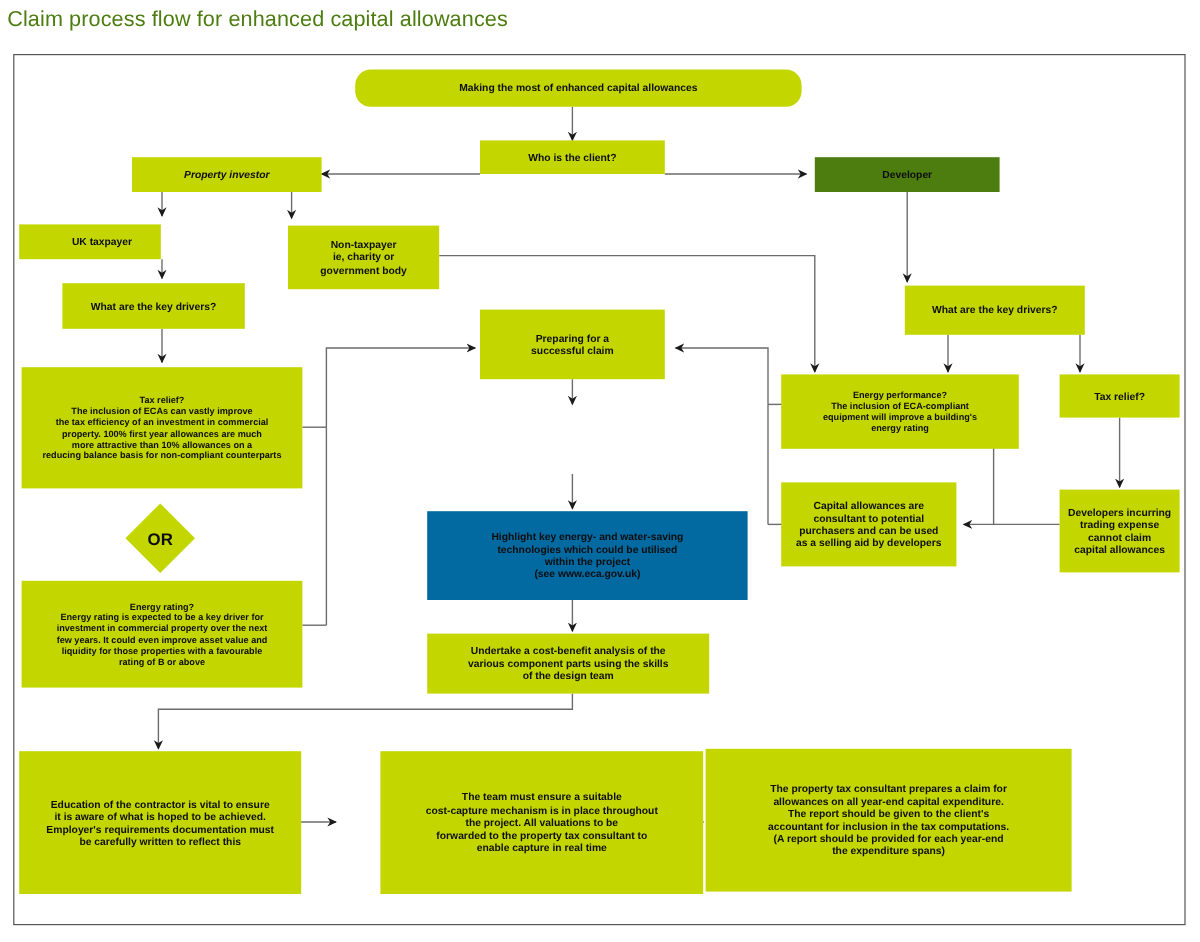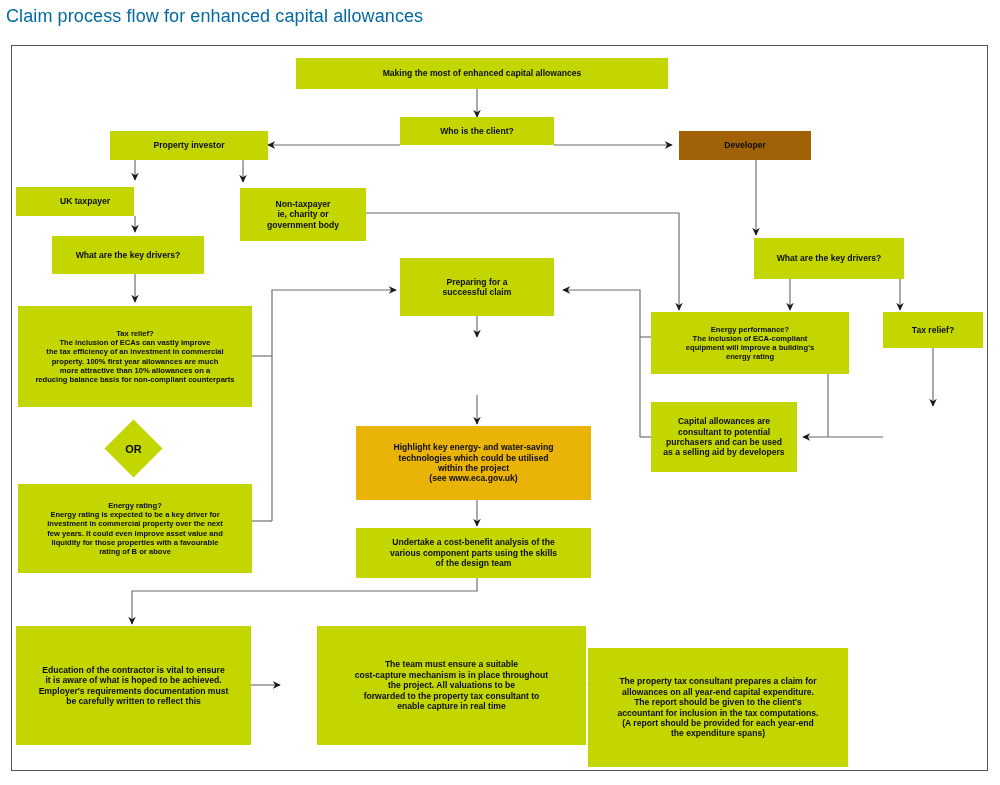--- a/index.html
+++ b/index.html
@@ -9,21 +9,21 @@
     color:#111;
     position:relative;
     overflow:hidden;
   }
   #page-title{
     position:absolute;
     left:6px; top:6px;
     font-size:18px;
     font-weight:400;
     letter-spacing:0.1px;
-    color:#0369a1;
+    color:#4d7c0f;
     white-space:nowrap;
   }
   #frame{
     position:absolute;
     left:11px; top:45px;
     width:977px; height:726px;
     border:1.3px solid #555;
     background:#fff;
     box-sizing:border-box;
   }
@@ -53,21 +53,21 @@
   .f7{font-size:7.6px;}
   .diamond{
     position:absolute;
     background:#c3d600;
     transform:rotate(45deg);
     display:block;
   }
   .diamond-label{
     position:absolute;
     display:flex;align-items:center;justify-content:center;
-    font-weight:bold;font-size:11px;color:#0d0d0d;
+    font-weight:bold;font-size:14px;color:#0d0d0d;
   }
 </style>
 </head>
 <body>
 
 <div id="canvas">
 
   <div id="page-title">Claim process flow for enhanced capital allowances</div>
 
   <div id="frame"></div>
@@ -125,27 +125,27 @@
       <path d="M477,500 L477,526" marker-end="url(#ah)"></path>
 
       <path d="M477,578 L477,591 L132,591 L132,624" marker-end="url(#ah)"></path>
 
       <path d="M250,685 L280,685" marker-end="url(#ah)"></path>
 
       <path d="M554,685 L586,685" marker-end="url(#ah)"></path>
     </g>
   </svg>
 
-  <div class="node f9" style="left: 296px; top: 58px; width: 372px; height: 31px; background: rgb(195, 214, 0);">Making the most of enhanced capital allowances</div>
+  <div class="node f9" style="left: 296px; top: 58px; width: 372px; height: 31px; background: rgb(195, 214, 0); border-radius: 13px;">Making the most of enhanced capital allowances</div>
 
   <div class="node f9" style="left: 400px; top: 117px; width: 154px; height: 28px; background: rgb(195, 214, 0); text-align: right;">Who is the client?</div>
 
-  <div class="node f9" style="left: 110px; top: 131px; width: 158px; height: 29px; background: rgb(195, 214, 0);">Property investor</div>
-
-  <div class="node f9" style="left: 679px; top: 131px; width: 132px; height: 29px; background: #a16207; text-align: right;">Developer</div>
+  <div class="node f9" style="left: 110px; top: 131px; width: 158px; height: 29px; background: rgb(195, 214, 0); font-style: italic;">Property investor</div>
+
+  <div class="node f9" style="left: 679px; top: 131px; width: 154px; height: 29px; background: #4d7c0f; text-align: right;">Developer</div>
 
   <div class="node f9" style="left: 16px; top: 187px; width: 118px; height: 29px; background: rgb(195, 214, 0); padding-left: 25px;">UK taxpayer</div>
 
   <div class="node f9" style="left: 240px; top: 188px; width: 126px; height: 53px; background: rgb(195, 214, 0);">Non-taxpayer
 ie, charity or
 government body</div>
 
   <div class="node f9" style="left: 52px; top: 236px; width: 152px; height: 38px; background: rgb(195, 214, 0);">What are the key drivers?</div>
 
   <div class="node f9" style="left: 754px; top: 238px; width: 150px; height: 41px; background: rgb(195, 214, 0);">What are the key drivers?</div>
@@ -164,53 +164,57 @@
 Energy rating is expected to be a key driver for
 investment in commercial property over the next
 few years. It could even improve asset value and
 liquidity for those properties with a favourable
 rating of B or above</div>
 
   <div class="node f9" style="left: 400px; top: 258px; width: 154px; height: 58px; background: rgb(195, 214, 0);">Preparing for a
 successful claim</div>
 
 
-  <div class="node f9" style="left: 356px; top: 426px; width: 235px; height: 74px; background: #eab308;">Highlight key energy- and water-saving
+  <div class="node f9" style="left: 356px; top: 426px; width: 267px; height: 74px; background: #0369a1;">Highlight key energy- and water-saving
 technologies which could be utilised
 within the project
 (see www.eca.gov.uk)</div>
 
   <div class="node f9" style="left: 356px; top: 528px; width: 235px; height: 50px; background: rgb(195, 214, 0);">Undertake a cost-benefit analysis of the
 various component parts using the skills
 of the design team</div>
 
   <div class="node f7" style="left: 651px; top: 312px; width: 198px; height: 62px; background: rgb(195, 214, 0);">Energy performance?
 The inclusion of ECA-compliant
 equipment will improve a building's
 energy rating</div>
 
   <div class="node f9" style="left: 651px; top: 402px; width: 146px; height: 70px; background: rgb(195, 214, 0);">Capital allowances are
 consultant to potential
 purchasers and can be used
 as a selling aid by developers</div>
 
   <div class="node f9" style="left: 883px; top: 312px; width: 100px; height: 36px; background: rgb(195, 214, 0);">Tax relief?</div>
 
+  <div class="node f9" style="left: 883px; top: 408px; width: 100px; height: 69px; background: rgb(195, 214, 0);">Developers incurring
+trading expense
+cannot claim
+capital allowances</div>
 
   <div class="node f9" style="left: 16px; top: 626px; width: 235px; height: 119px; background: rgb(195, 214, 0);">Education of the contractor is vital to ensure
 it is aware of what is hoped to be achieved.
 Employer's requirements documentation must
 be carefully written to reflect this</div>
 
   <div class="node f9" style="left: 285px; top: 626px; width: 269px; height: 119px; background: rgb(195, 214, 0); margin-left: 32px;">The team must ensure a suitable
 cost-capture mechanism is in place throughout
 the project. All valuations to be
 forwarded to the property tax consultant to
 enable capture in real time</div>
 
-  <div class="node f9" style="left: 588px; top: 648px; width: 260px; height: 119px; background: rgb(195, 214, 0);">The property tax consultant prepares a claim for
+  <div class="node f9" style="left: 588px; top: 624px; width: 305px; height: 119px; background: rgb(195, 214, 0);">The property tax consultant prepares a claim for
 allowances on all year-end capital expenditure.
 The report should be given to the client's
 accountant for inclusion in the tax computations.
 (A report should be provided for each year-end
 the expenditure spans)</div>
 
 </div>
 
 </body></html>

